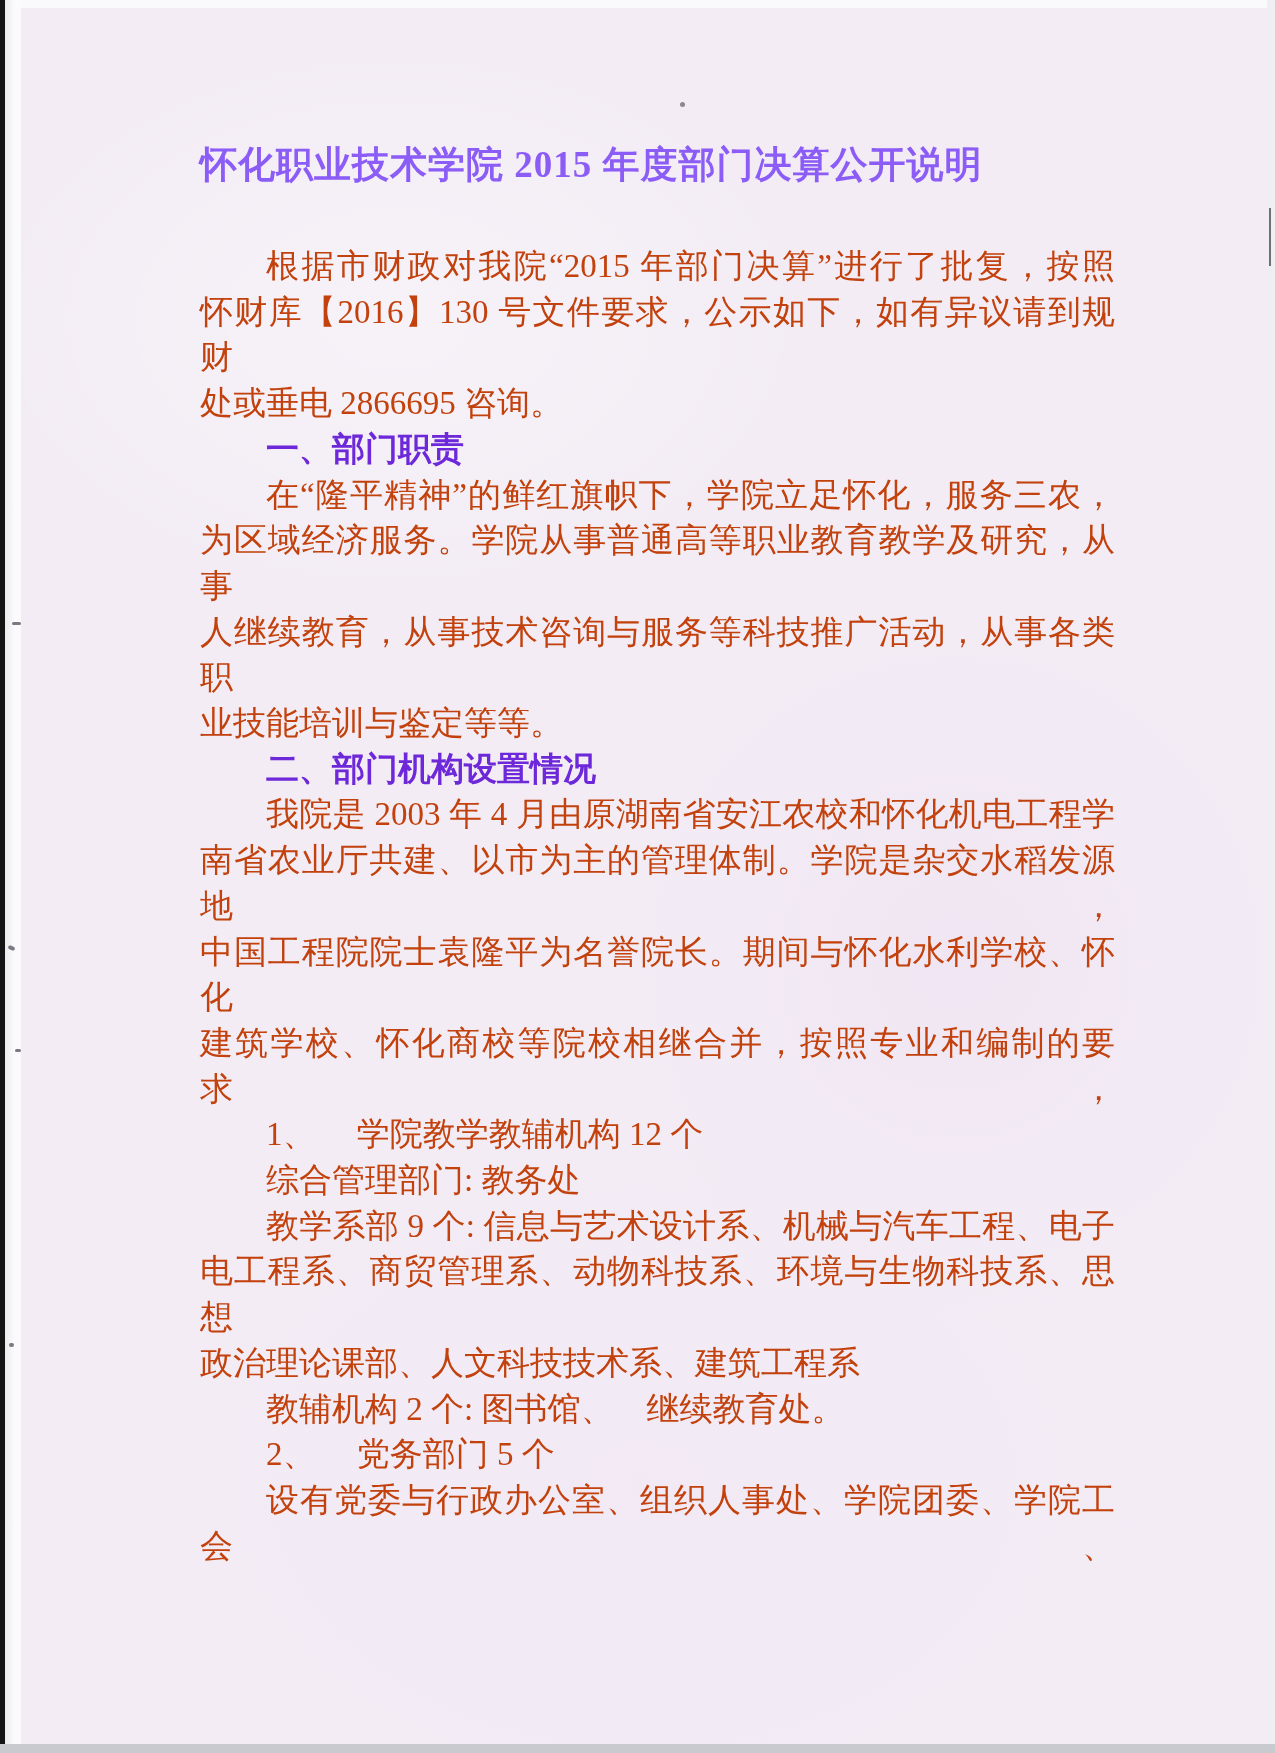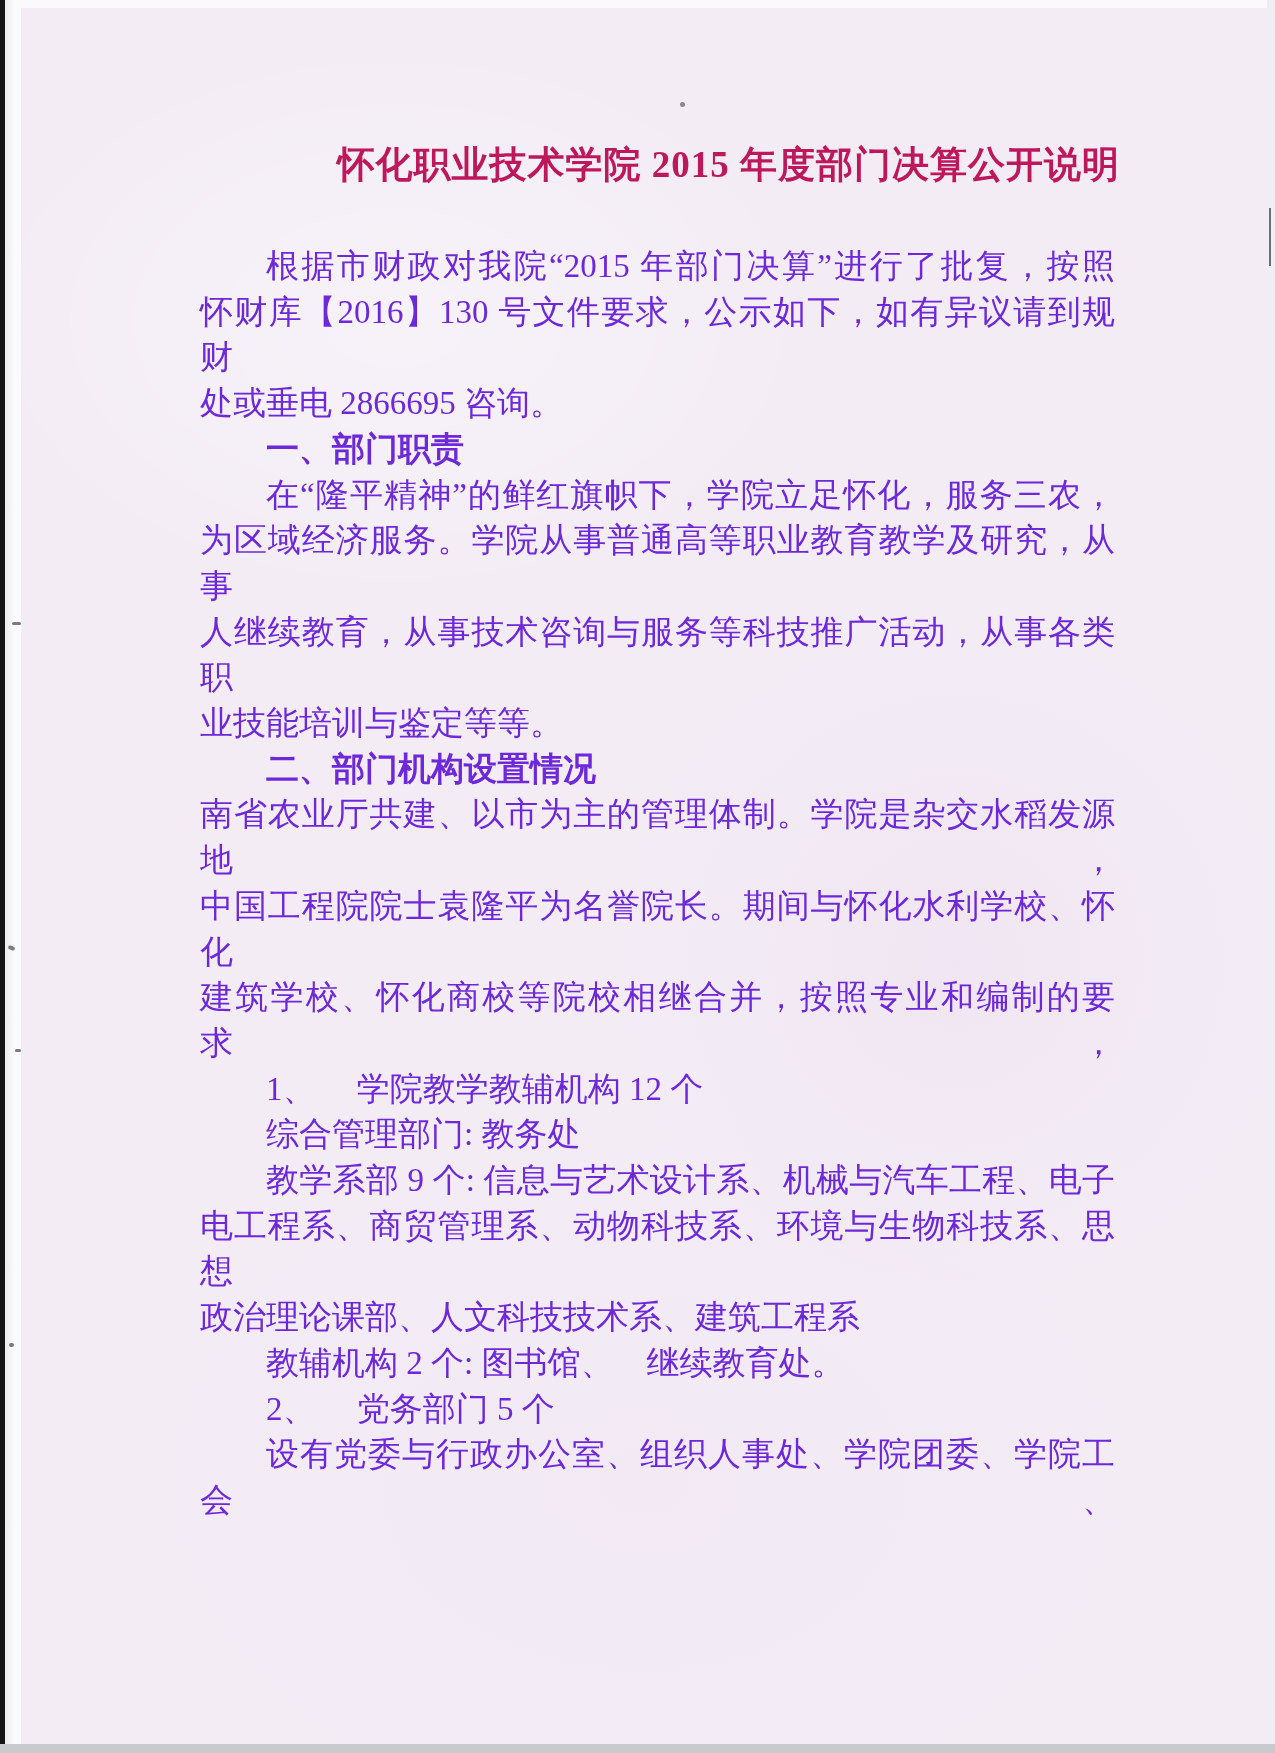--- a/index.html
+++ b/index.html
@@ -29,33 +29,33 @@
   .paper {
     position:absolute; left:21px; top:8px; width:1247px; height:1736px;
     background:
       radial-gradient(ellipse 600px 400px at 30% 18%, rgba(255,255,255,0.35), rgba(255,255,255,0) 70%),
       radial-gradient(ellipse 500px 500px at 75% 55%, rgba(236,223,240,0.45), rgba(236,223,240,0) 70%),
       radial-gradient(ellipse 700px 500px at 50% 85%, rgba(240,230,243,0.5), rgba(240,230,243,0) 75%),
       #f3ecf5;
   }
   .doc-title {
     position:absolute; left:200px; top:140px; width:920px;
-    text-align:right;
+    text-align:left;
     font-size:37px; font-weight:bold;
-    color:#be185d;
+    color:#8b5cf6;
     letter-spacing:1px;
     white-space:pre;
   }
   .doc-body {
     position:absolute; left:200px; top:244px; width:915px;
   }
   .line {
     font-size:33px;
     line-height:45.7px;
-    color:#6d28d9;
+    color:#c2410c;
     white-space:pre-wrap;
     width:915px;
   }
   .line.indent { text-indent:66px; }
   .line.bold { font-weight:bold; color:#6d28d9; }
   .line.fill { text-align:justify; text-align-last:justify; white-space:normal; }
   .speck { position:absolute; background:#7c7884; border-radius:2px; }
   .speck-a { left:12px; top:622px; width:9px; height:3px; }
   .speck-b { left:8px;  top:946px; width:7px; height:4px; transform:rotate(20deg); }
   .speck-c { left:15px; top:1049px; width:6px; height:3px; }
@@ -75,20 +75,21 @@
 <div class="doc-body">
     <div class="line indent fill">根据市财政对我院“2015 年部门决算”进行了批复，按照</div>
     <div class="line fill">怀财库【2016】130 号文件要求，公示如下，如有异议请到规财</div>
     <div class="line">处或垂电 2866695 咨询。</div>
     <div class="line indent bold">一、部门职责</div>
     <div class="line indent fill">在“隆平精神”的鲜红旗帜下，学院立足怀化，服务三农，</div>
     <div class="line fill">为区域经济服务。学院从事普通高等职业教育教学及研究，从事</div>
     <div class="line fill">人继续教育，从事技术咨询与服务等科技推广活动，从事各类职</div>
     <div class="line">业技能培训与鉴定等等。</div>
     <div class="line indent bold">二、部门机构设置情况</div>
+    <div class="line indent fill">我院是 2003 年 4 月由原湖南省安江农校和怀化机电工程学</div>
     <div class="line fill">南省农业厅共建、以市为主的管理体制。学院是杂交水稻发源地，</div>
     <div class="line fill">中国工程院院士袁隆平为名誉院长。期间与怀化水利学校、怀化</div>
     <div class="line fill">建筑学校、怀化商校等院校相继合并，按照专业和编制的要求，</div>
     <div class="line indent">1、　 学院教学教辅机构 12 个</div>
     <div class="line indent">综合管理部门: 教务处</div>
     <div class="line indent fill">教学系部 9 个: 信息与艺术设计系、机械与汽车工程、电子</div>
     <div class="line fill">电工程系、商贸管理系、动物科技系、环境与生物科技系、思想</div>
     <div class="line">政治理论课部、人文科技技术系、建筑工程系</div>
     <div class="line indent">教辅机构 2 个: 图书馆、　继续教育处。</div>
     <div class="line indent">2、　 党务部门 5 个</div>

